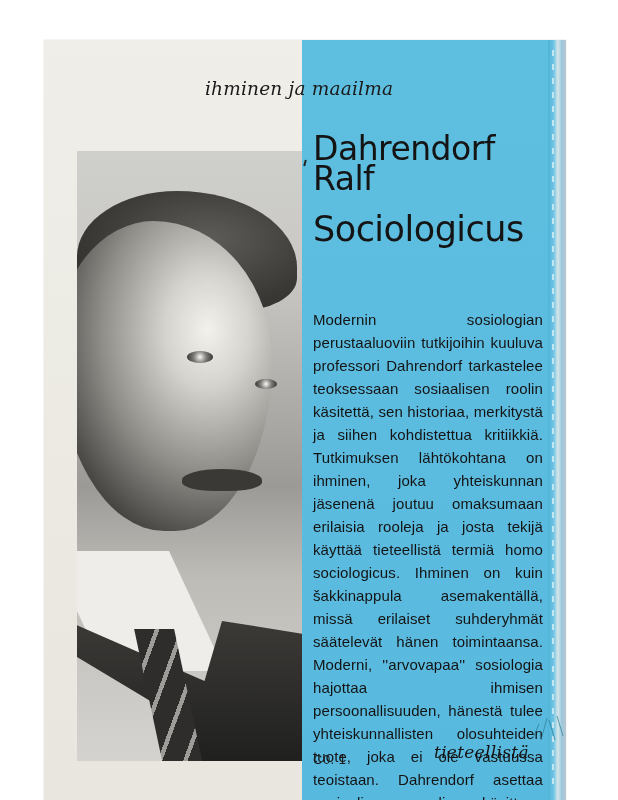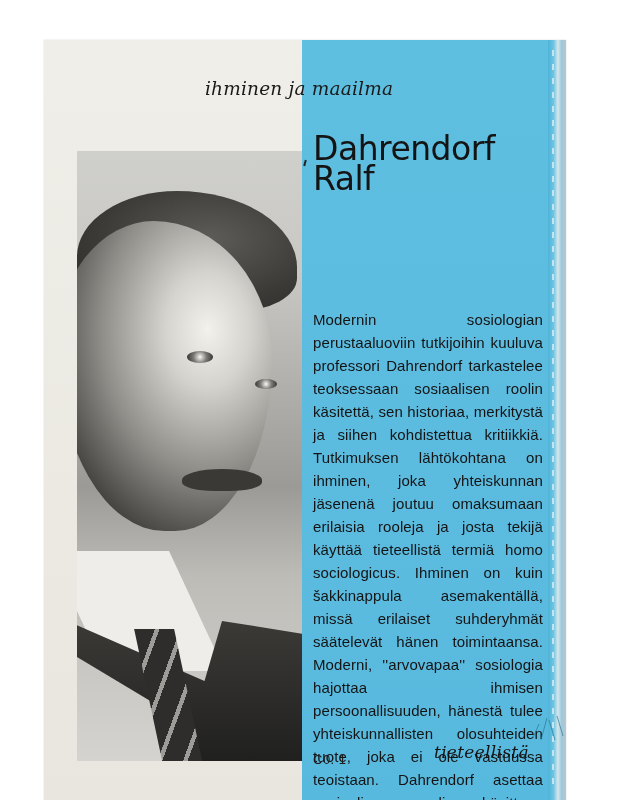--- a/index.html
+++ b/index.html
@@ -131,20 +131,21 @@
     <div class="jacket"></div>
     <div class="tie"></div>
   </div>
 
   <div class="text-col author">
     <div>Dahrendorf</div>
     <div>Ralf</div>
   </div>
 
   <div class="text-col title">
+    <div>Sociologicus</div>
   </div>
 
   <div class="text-col blurb">
     <p>Modernin sosiologian perustaaluoviin tutkijoihin kuuluva professori Dahrendorf tarkastelee teoksessaan sosiaalisen roolin käsitettä, sen historiaa, merkitystä ja siihen kohdistettua kritiikkiä. Tutkimuksen lähtökohtana on ihminen, joka yhteiskunnan jäsenenä joutuu omaksumaan erilaisia rooleja ja josta tekijä käyttää tieteellistä termiä homo sociologicus. Ihminen on kuin šakkinappula asemakentällä, missä erilaiset suhderyhmät säätelevät hänen toimintaansa. Moderni, ''arvovapaa'' sosiologia hajottaa ihmisen persoonallisuuden, hänestä tulee yhteiskunnallisten olosuhteiden tuote, joka ei ole vastuussa teoistaan. Dahrendorf asettaa sosiaalisen roolin käsitteen sosiaalisen käyttäytymisen peruskategoriaksi ja kysyy, miten ihminen voi välttää nyky-yhteiskunnassamme uhkaavan manipuloinnin ja sen aiheuttamat vaarat.</p>
   </div>
 
   <svg class="scribble" viewBox="0 0 40 40">
     <path d="M4 28 L10 14 M12 30 L18 8 M20 10 L26 30 M28 6 L34 26" stroke="#2a7a93" stroke-width="1" fill="none" opacity="0.7"></path>
   </svg>
 

